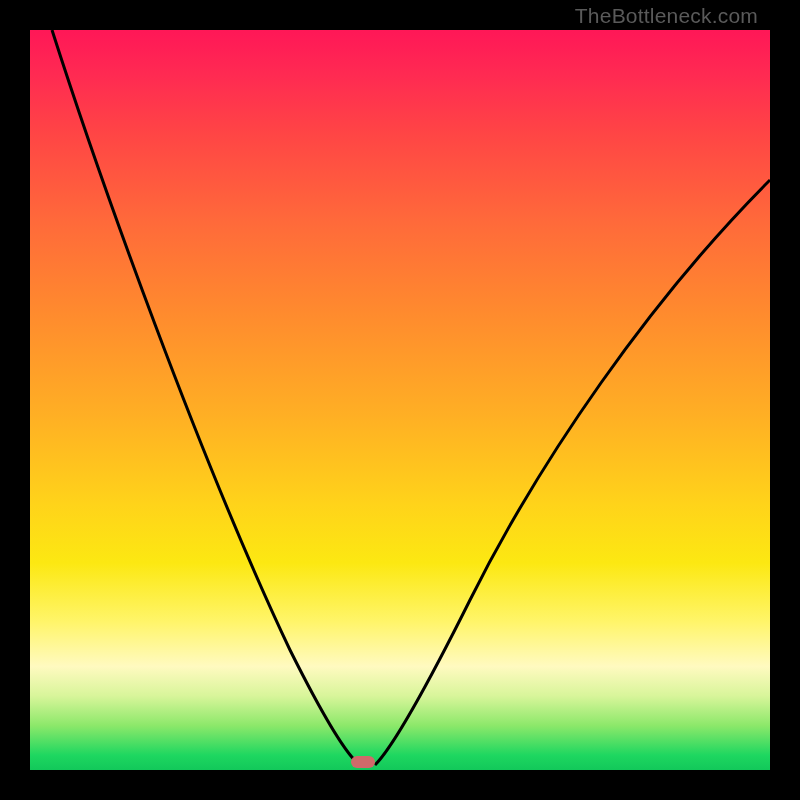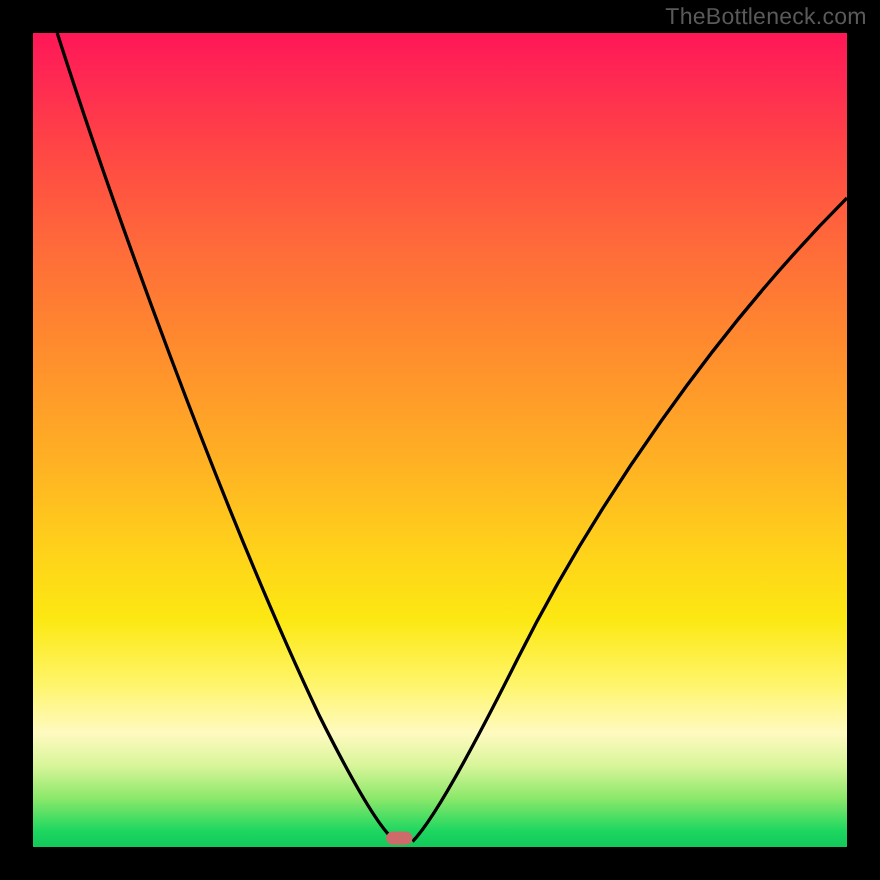--- a/index.html
+++ b/index.html
@@ -37,21 +37,21 @@
       #fffac0 86%,
       #d8f59a 90%,
       #8ce86a 94%,
       #1ed760 98%,
       #12c85a 100%
     );
   }
   .watermark {
     position: absolute;
     top: 4px;
-    right: 12px;
+    right: 42px;
     color: #5a5a5a;
     font-size: 21px;
     font-weight: 500;
     letter-spacing: 0.2px;
     user-select: none;
   }
   svg.curve {
     position: absolute;
     inset: 0;
     width: 740px;

